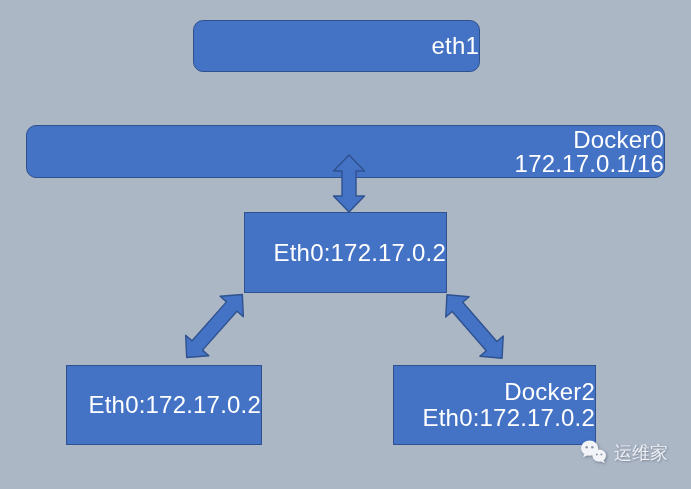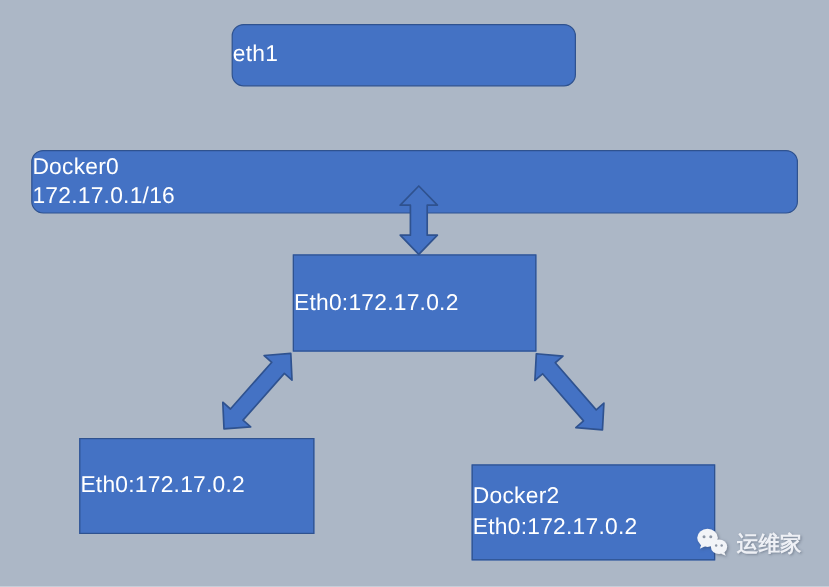--- a/index.html
+++ b/index.html
@@ -22,53 +22,53 @@
     overflow:hidden;
   }
   .node{
     position:absolute;
     background:var(--box-fill);
     border:1.5px solid var(--box-border);
     box-sizing:border-box;
     color:var(--text);
     display:flex;
     flex-direction:column;
-    align-items:flex-start;
+    align-items:flex-end;
     justify-content:center;
     text-align:center;
-    font-size:19px;
+    font-size:24px;
     line-height:26px;
     letter-spacing:.2px;
   }
   .node.rounded{border-radius:10px;}
   .node .t{display:block;}
   #node-eth1   {left:193px; top:20px;  width:287px; height:52px;}
   #node-docker0{left:26px;  top:102px; width:639px; height:53px; line-height:24px;margin-top:23px;}
   #node-docker3{left:244px; top:212px; width:203px; height:81px;}
   #node-docker1{left:66px;  top:365px; width:196px; height:80px;}
-  #node-docker2{left:393px; top:365px; width:203px; height:80px;margin-top:22px;}
+  #node-docker2{left:393px; top:365px; width:203px; height:80px;}
   .arrow{position:absolute; overflow:visible;}
   .arrow polygon{
     fill:var(--box-fill);
     stroke:var(--box-border);
     stroke-width:1.4;
     stroke-linejoin:round;
   }
   #arrow-v {left:327px; top:154px;}
   #arrow-l {left:166px; top:280px;}
   #arrow-r {left:426px; top:281px;}
   .watermark{
     position:absolute;
     left:580px; top:440px;
     display:flex;
     align-items:center;
     gap:7px;
     color:var(--watermark);
     font-size:18px;
-    font-weight:700;
+    font-weight:400;
     text-shadow:1px 1px 2px rgba(60,70,90,.45);
     white-space:nowrap;
   }
   .wechat-icon{filter:drop-shadow(1px 1px 1.5px rgba(60,70,90,.5));}
 </style>
 </head>
 <body>
 
 <div class="stage">
 

